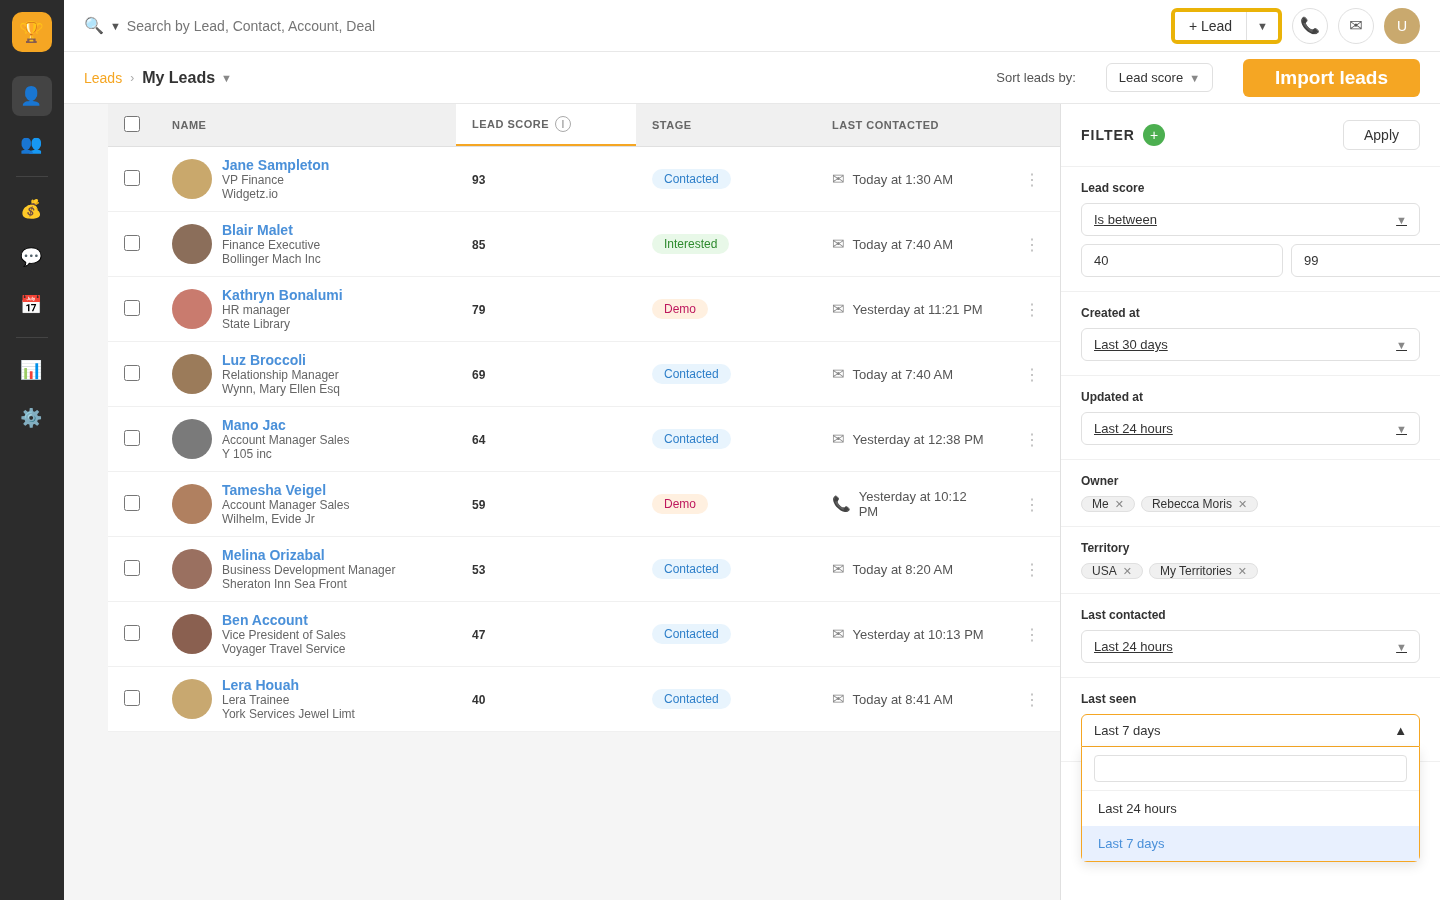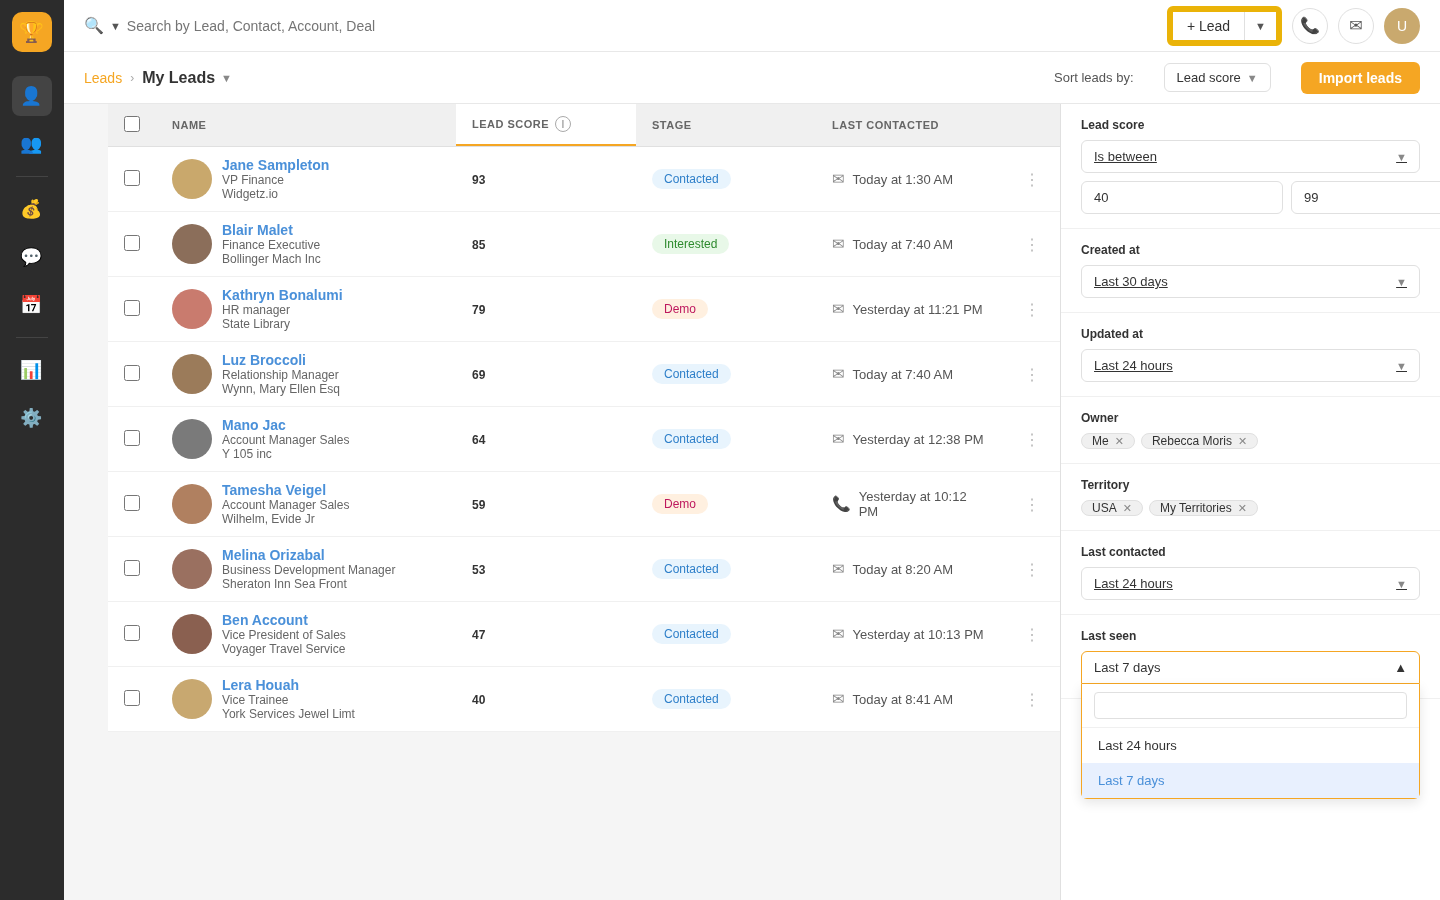--- a/index.html
+++ b/index.html
@@ -87,21 +87,21 @@
       background: transparent;
     }
     .top-nav-right {
       display: flex;
       align-items: center;
       gap: 10px;
     }
     .add-lead-group {
       display: flex;
       align-items: center;
-      border: 6px solid #eab308;
+      border: 4px solid #eab308;
       border-radius: 6px;
       overflow: hidden;
     }
     .add-lead-btn {
       background: #fff;
       border: none;
       padding: 6px 14px;
       font-size: 14px;
       color: #333;
       cursor: pointer;
@@ -189,22 +189,22 @@
       font-size: 13px;
       color: #333;
       cursor: pointer;
       background: #fff;
     }
     .import-btn {
       background: #f5a623;
       color: #fff;
       border: none;
       border-radius: 6px;
-      padding: 8px 18px;
-      font-size: 14px;
+      padding: 8px 32px;
+      font-size: 19px;
       font-weight: 600;
       cursor: pointer;
     }
 
     
     .table-container {
       flex: 1;
       overflow-y: auto;
       background: #f5f5f5;
       margin-left: 44px;
@@ -784,21 +784,21 @@
             <tr>
       <td class="lead-row-check">
         <input type="checkbox" style="">
       </td>
       <td>
         <div class="lead-name-cell">
           <div class="lead-avatar" style="background:#c8a870">
           </div>
           <div class="lead-info">
             <div class="lead-name">Lera Houah</div>
-            <div class="lead-title">Vice Trainee</div>
+            <div class="lead-title">Lera Trainee</div>
             <div class="lead-company">York Services Jewel Limt</div>
           </div>
         </div>
       </td>
       <td>
         <span class="score-value">40</span>
       </td>
       <td>
         <span class="stage-badge stage-contacted">Contacted</span>
       </td>
@@ -810,20 +810,27 @@
       </td>
       <td>
         <span class="row-menu">⋮</span>
       </td>
     </tr>
           </tbody>
       </table>
     </div>
 
     <div class="filter-panel">
+      <div class="filter-header">
+        <div class="filter-title-area">
+          <span class="filter-title">FILTER</span>
+          <div class="filter-add-btn">+</div>
+        </div>
+        <button class="apply-btn">Apply</button>
+      </div>
 
       <div class="filter-section">
         <div class="filter-section-label">Lead score</div>
         <div class="filter-select" style="margin-bottom:8px;">
           <span>Is between</span>
           <span class="chevron">▼</span>
         </div>
         <div class="filter-row">
           <input class="filter-input" type="text" value="40" style="">
           <input class="filter-input" type="text" value="99" style="">

